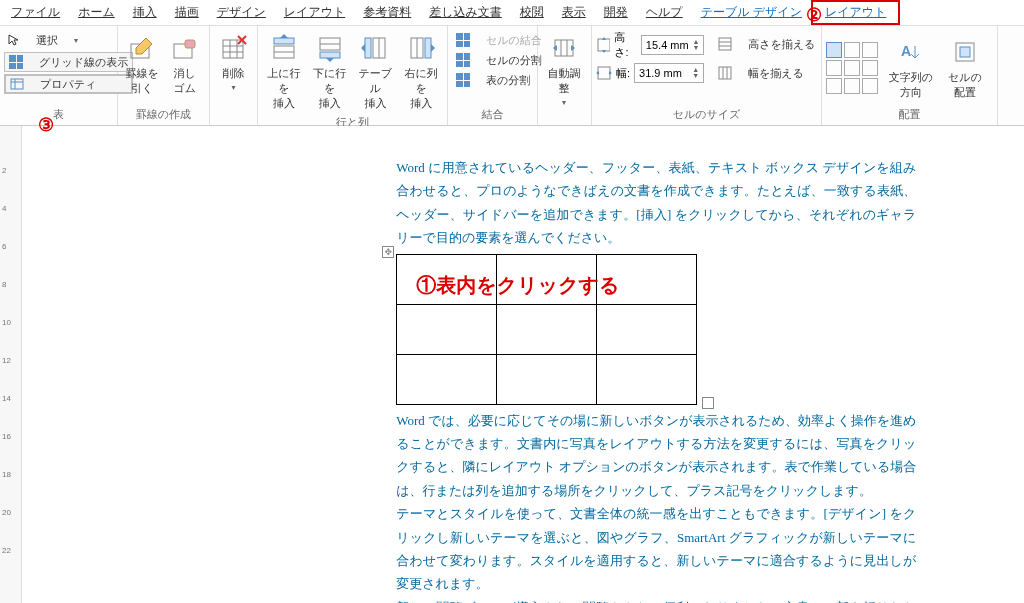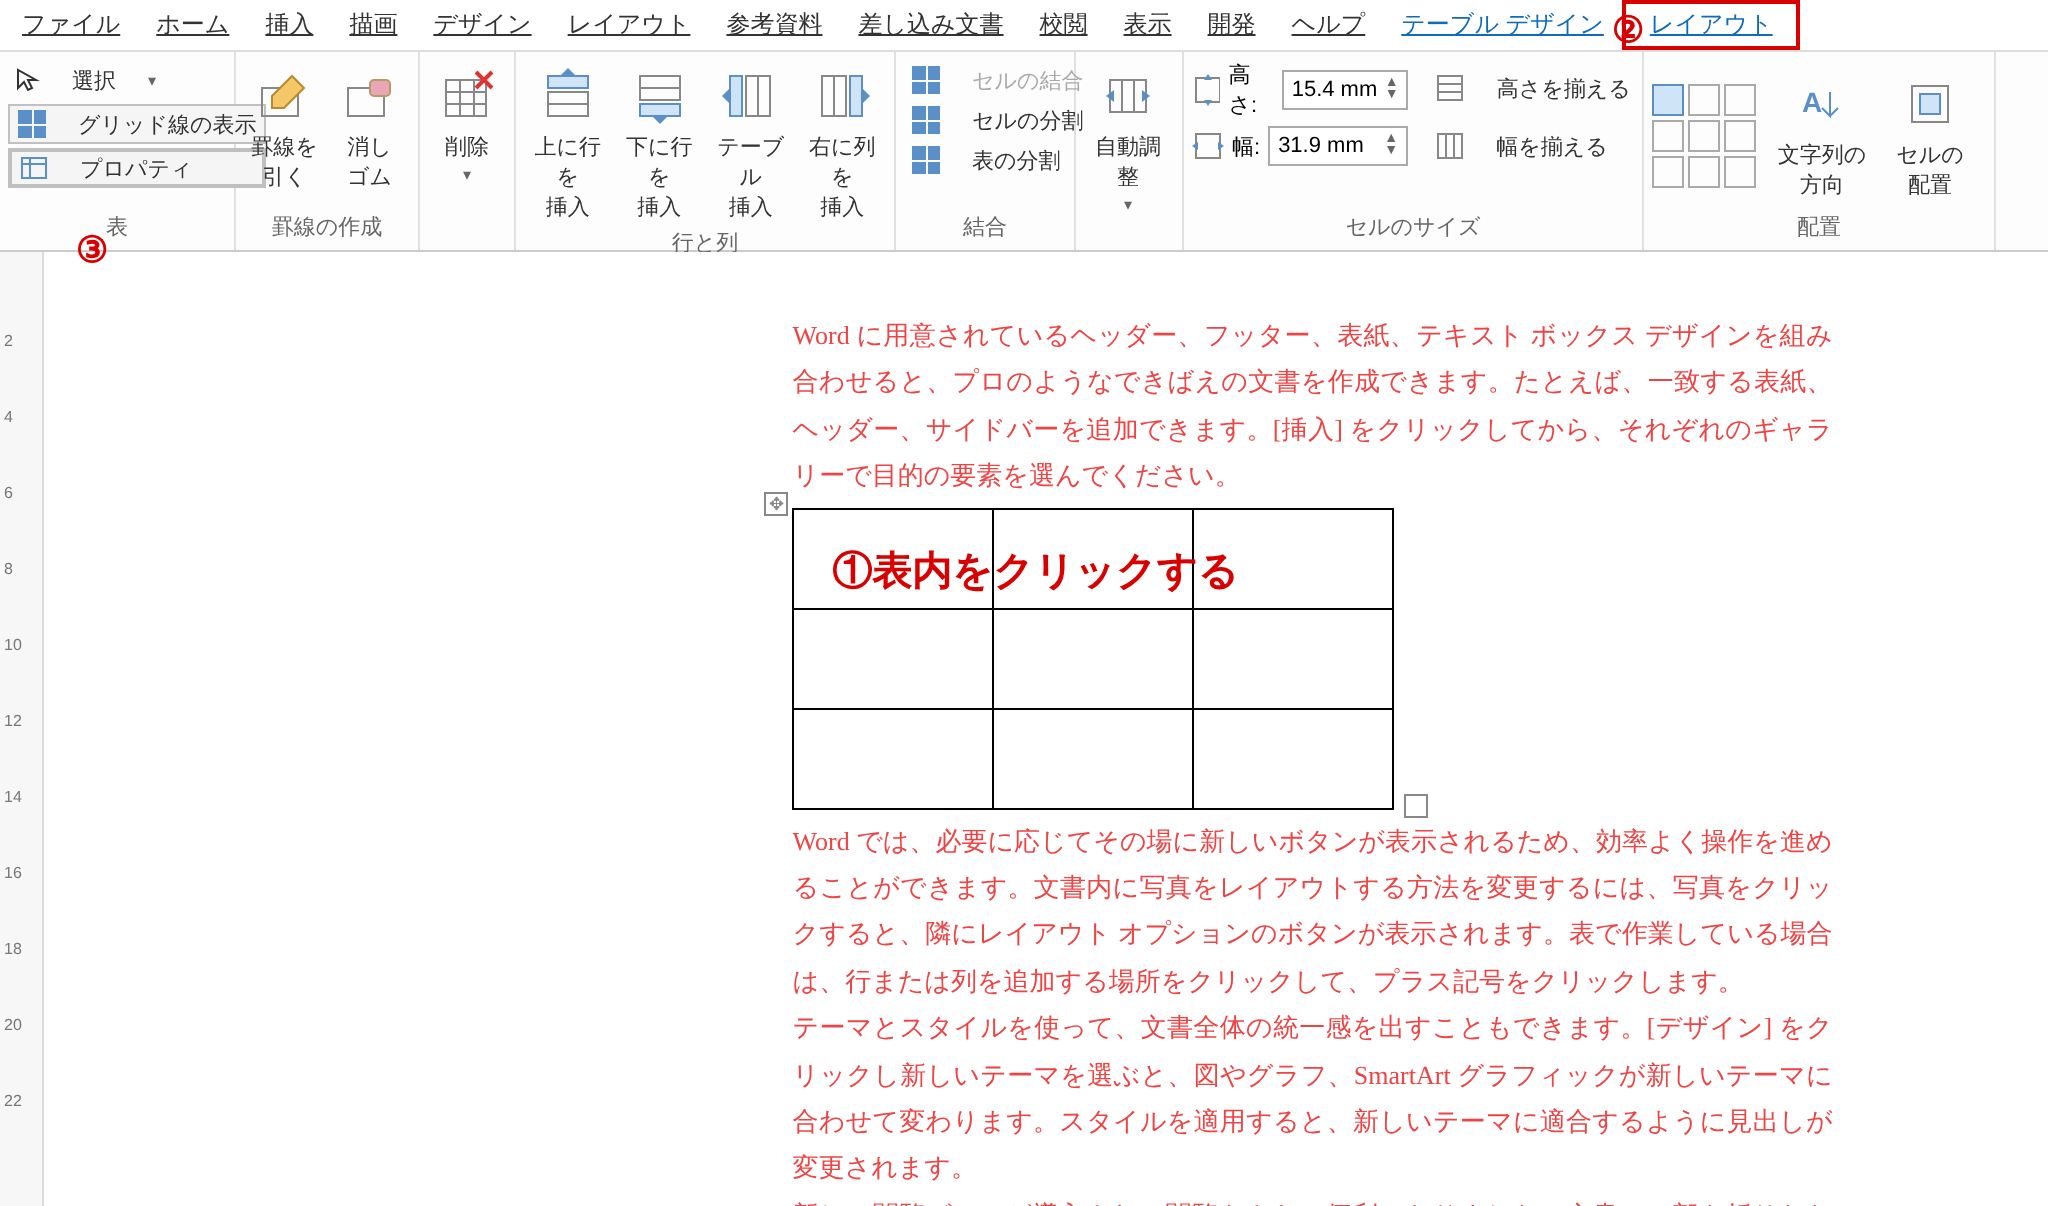--- a/index.html
+++ b/index.html
@@ -124,21 +124,21 @@
   .hruler .ht { position: absolute; top: 3px; }
   .page {
     margin-left: 24px;
     padding: 30px 60px 0 350px;
     width: 100%;
   }
   .body-text {
     font-family: "MS Mincho", serif;
     font-size: 13px;
     line-height: 1.8;
-    color: #ef4444;
+    color: #0369a1;
     width: 520px;
     text-align: justify;
   }
   .word-table {
     border-collapse: collapse;
     margin: 4px 0;
     position: relative;
   }
   .word-table td {
     border: 1px solid #000;

